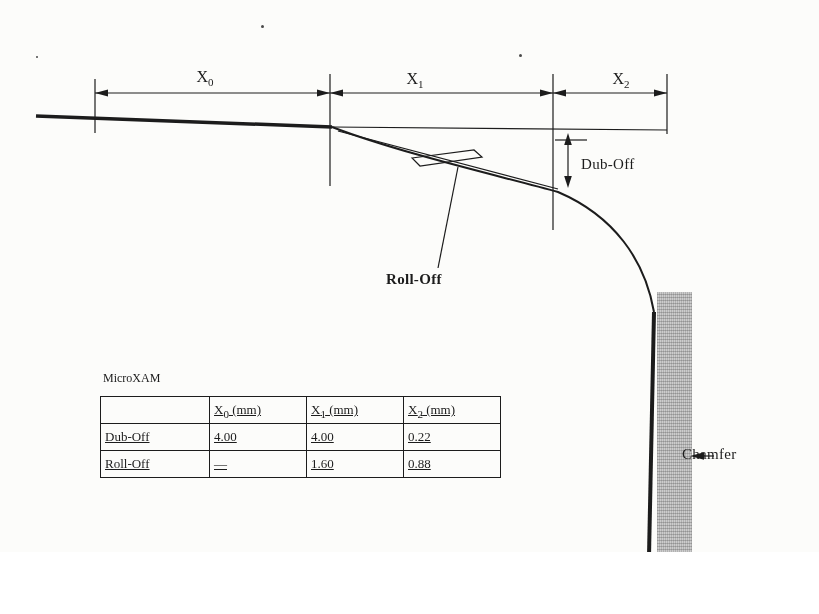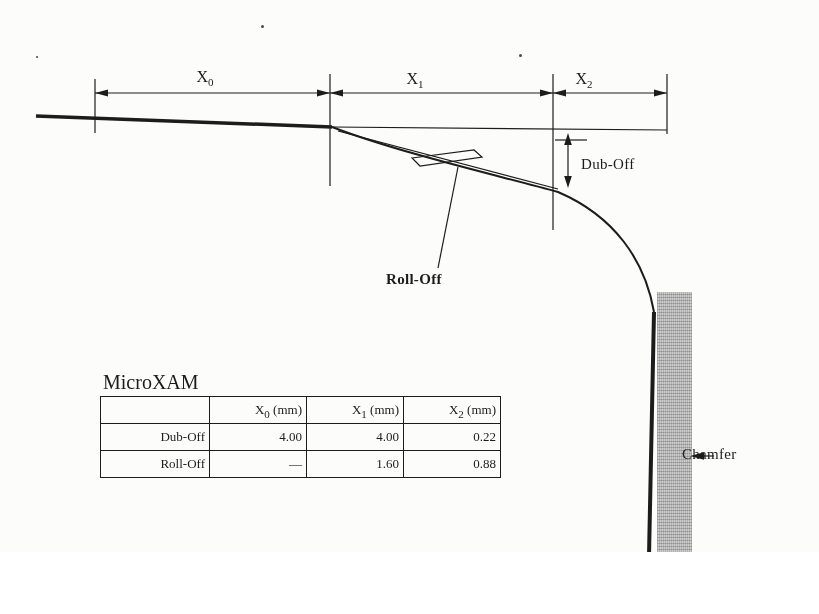--- a/index.html
+++ b/index.html
@@ -13,28 +13,28 @@
   .label{position:absolute;font-size:15px;white-space:nowrap;letter-spacing:.3px;}
   .dim-label{position:absolute;width:44px;text-align:center;font-size:16px;}
   sub{font-size:11px;line-height:0;}
   .chamfer-strip{
     position:absolute;left:657px;top:292px;width:35px;height:261px;
     background-color:#cccccc;
     background-image:
       repeating-linear-gradient(0deg, rgba(40,40,40,.22) 0 1px, rgba(0,0,0,0) 1px 3px),
       repeating-linear-gradient(90deg, rgba(40,40,40,.16) 0 1px, rgba(0,0,0,0) 1px 2px);
   }
-  .table-title{position:absolute;left:103px;top:371px;font-size:20px;}
+  .table-title{position:absolute;left:103px;top:371px;font-size:12px;}
   table.data{
     position:absolute;left:100px;top:396px;border-collapse:collapse;
     font-size:13px;background:#fcfcfa;
   }
   table.data th,table.data td{
-    border:1.3px solid #1c1c1c;text-align:right;vertical-align:middle;
-    font-weight:normal;height:26px;padding:0 4px;
+    border:1.3px solid #1c1c1c;text-align:left;vertical-align:middle;
+    font-weight:normal;height:26px;padding:0 4px;text-decoration:underline;
   }
   .col-label{width:100px;}
   .col-val{width:88px;}
   .artifact{position:absolute;background:#4a4a4a;border-radius:50%;}
 </style>
 </head>
 <body>
 
 <div class="canvas">
 
@@ -79,21 +79,21 @@
       <polygon points="553,93 566,89.5 566,96.5"></polygon>
       <polygon points="667,93 654,89.5 654,96.5"></polygon>
       <polygon points="568,133 564.2,145 571.8,145"></polygon>
       <polygon points="568,188 564.2,176 571.8,176"></polygon>
       <polygon points="690,456 704,452.2 704,459.8"></polygon>
     </g>
   </svg>
 
   <div class="dim-label" style="left:183px;top:68px"><span>X</span><sub>0</sub></div>
   <div class="dim-label" style="left:393px;top:70px"><span>X</span><sub>1</sub></div>
-  <div class="dim-label" style="left:562px;top:70px"><span>X</span><sub>2</sub></div>
+  <div class="dim-label" style="left:599px;top:70px"><span>X</span><sub>2</sub></div>
 
   <div class="label" style="left:581px;top:156px">Dub-Off</div>
   <div class="label" style="left:386px;top:271px;font-weight:bold">Roll-Off</div>
   <div class="label" style="left:682px;top:446px">Chamfer</div>
 
   <div class="table-title">MicroXAM</div>
   <table class="data">
     <tbody>
         <tr>
       <th class="col-label"></th>

